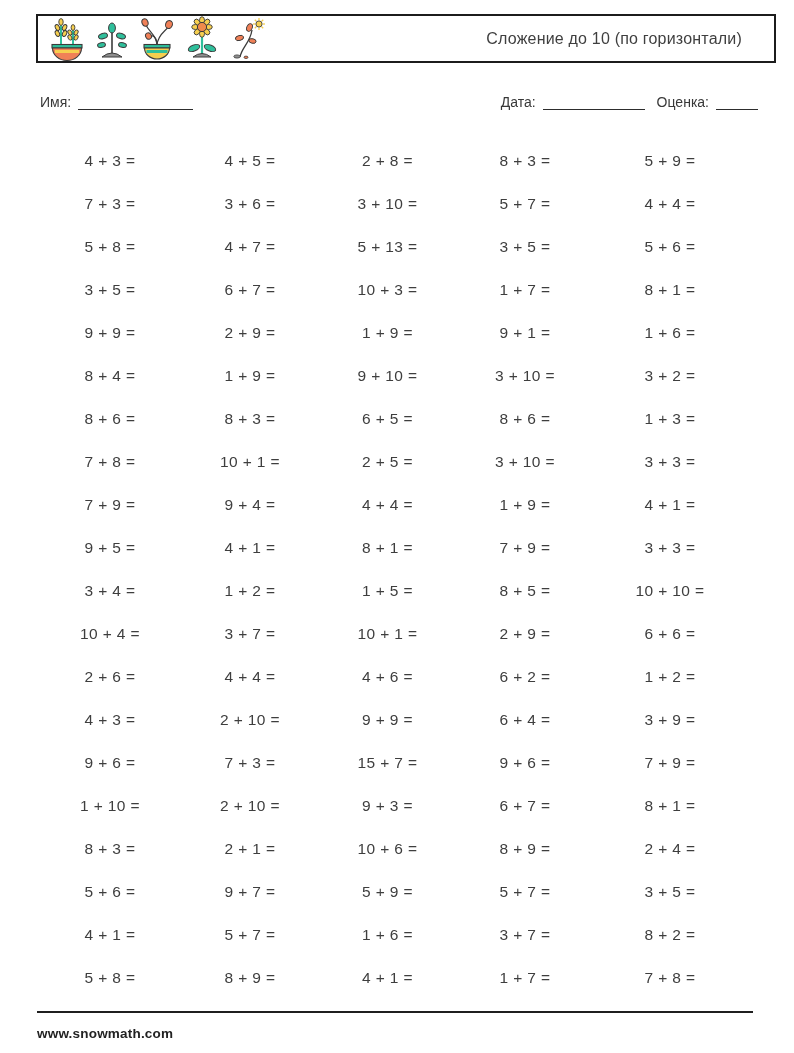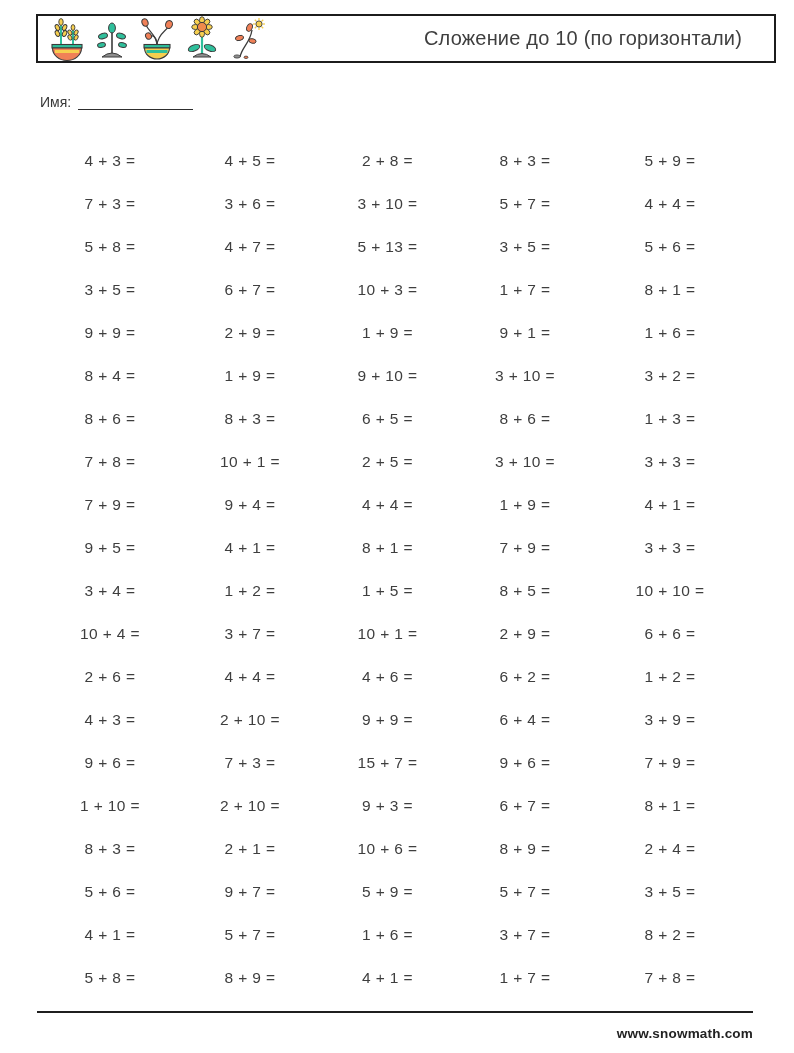--- a/index.html
+++ b/index.html
@@ -9,21 +9,21 @@
   }
   
   .header-box{
     position:absolute;left:36px;top:14px;width:740px;height:49px;
     border:2px solid #1c1c1c;box-sizing:border-box;
     display:flex;align-items:center;justify-content:space-between;
     padding:0 32px 0 8px;
   }
   .icon-strip{display:flex;align-items:flex-end;gap:3px;height:46px;}
   .plant-icon{width:42px;height:46px;display:block;}
-  .sheet-title{font-size:20px;color:#3f3f3f;letter-spacing:.2px;white-space:nowrap;}
+  .sheet-title{font-size:16px;color:#3f3f3f;letter-spacing:.2px;white-space:nowrap;}
   
   .fields-row{
     position:absolute;left:40px;right:36px;top:94px;
     display:flex;align-items:flex-end;font-size:14px;color:#383838;
   }
   .field-group{display:flex;align-items:flex-end;}
   .field-group.right{margin-left:auto;}
   .blank{display:inline-block;height:13px;border-bottom:1.6px solid #2d2d2d;margin-left:7px;}
   .blank.name{width:115px;}
   .blank.date{width:102px;margin-right:12px;}
@@ -39,21 +39,21 @@
   }
   .problem{
     font-size:15.5px;color:#3e3e3e;letter-spacing:.4px;white-space:nowrap;
   }
   
   .footer-rule{
     position:absolute;left:37px;top:1011px;width:716px;height:0;
     border-top:2px solid #1f1f1f;
   }
   .footer-text{
-    position:absolute;left:37px;top:1026px;width:716px;text-align:right;
+    position:absolute;left:37px;top:1026px;width:716px;text-align:left;
     font-size:13.5px;font-weight:bold;color:#222;letter-spacing:.2px;
   }
 </style>
 </head>
 <body>
 
 <div class="page">
 
   <div class="header-box">
     <div class="icon-strip">
@@ -149,20 +149,26 @@
       </svg>
 
     </div>
     <span class="sheet-title">Сложение до 10 (по горизонтали)</span>
   </div>
 
   <div class="fields-row">
     <div class="field-group">
       <span>Имя:</span>
       <span class="blank name"></span>
+    </div>
+    <div class="field-group right">
+      <span>Дата:</span>
+      <span class="blank date"></span>
+      <span>Оценка:</span>
+      <span class="blank grade"></span>
     </div>
   </div>
 
   <div class="problems-grid">
       <div class="problem">4 + 3 =</div>
       <div class="problem">4 + 5 =</div>
       <div class="problem">2 + 8 =</div>
       <div class="problem">8 + 3 =</div>
       <div class="problem">5 + 9 =</div>
       <div class="problem">7 + 3 =</div>

